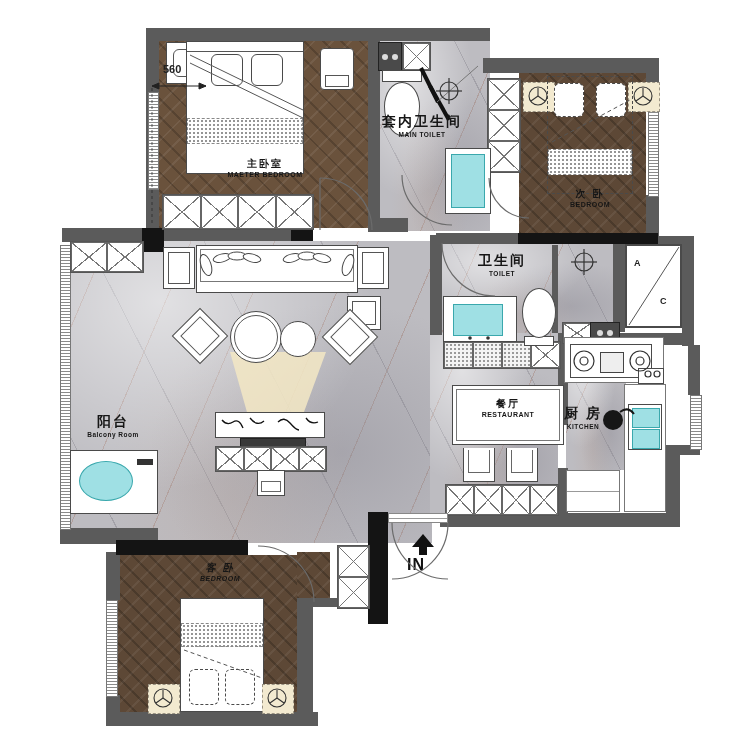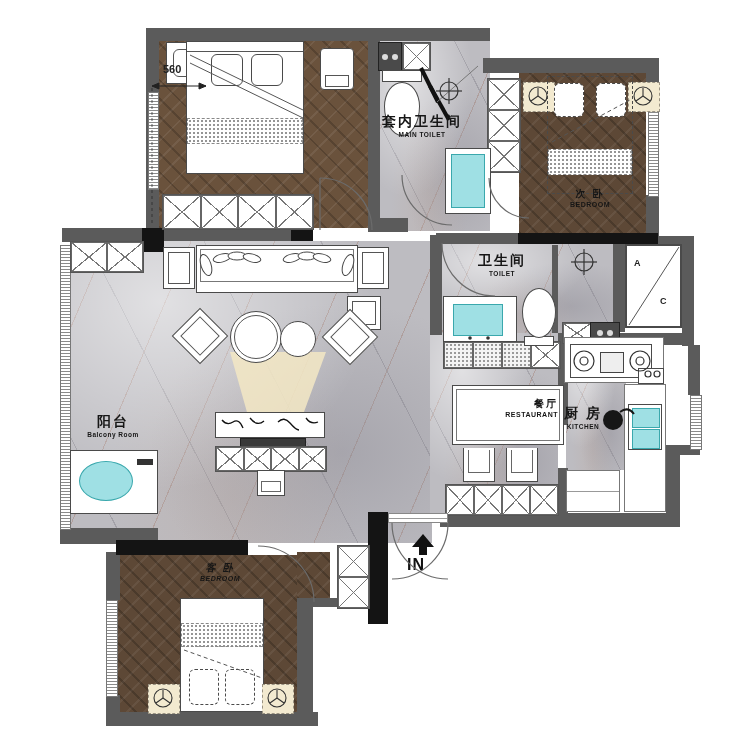--- a/index.html
+++ b/index.html
@@ -378,37 +378,41 @@
     <g stroke="#111" stroke-width="1.3" fill="none">
       <path d="M222,420 q5,6 11,2 t10,6 M250,418 q7,9 14,3 M278,422 q6,-6 12,1 t9,7 M306,418 q5,7 12,4"></path>
     </g>
 
     <g fill="#333">
       <circle cx="470" cy="338" r="1.8"></circle>
       <circle cx="488" cy="338" r="1.8"></circle>
     </g>
   </svg>
 
+  <div class="lbl" style="left:205px;top:158px;width:120px;">
+    <span class="zh">主卧室</span>
+    <span class="en">MAETER BEDROOM</span>
+  </div>
   <div class="lbl small" style="left:378px;top:113px;width:88px;">
     <span class="zh">套内卫生间</span>
     <span class="en">MAIN TOILET</span>
   </div>
   <div class="lbl" style="left:540px;top:188px;width:100px;">
     <span class="zh">次 卧</span>
     <span class="en">BEDROOM</span>
   </div>
   <div class="lbl small" style="left:76px;top:413px;width:74px;">
     <span class="zh">阳台</span>
     <span class="en">Balcony Room</span>
   </div>
   <div class="lbl small" style="left:462px;top:252px;width:80px;">
     <span class="zh">卫生间</span>
     <span class="en">TOILET</span>
   </div>
-  <div class="lbl" style="left:458px;top:398px;width:100px;text-align:right;">
+  <div class="lbl" style="left:458px;top:398px;width:100px;">
     <span class="zh">餐厅</span>
     <span class="en">RESTAURANT</span>
   </div>
   <div class="lbl small" style="left:552px;top:405px;width:62px;">
     <span class="zh">厨 房</span>
     <span class="en">KITCHEN</span>
   </div>
   <div class="lbl" style="left:180px;top:562px;width:80px;font-style:italic;">
     <span class="zh">客 卧</span>
     <span class="en">BEDROOM</span>

